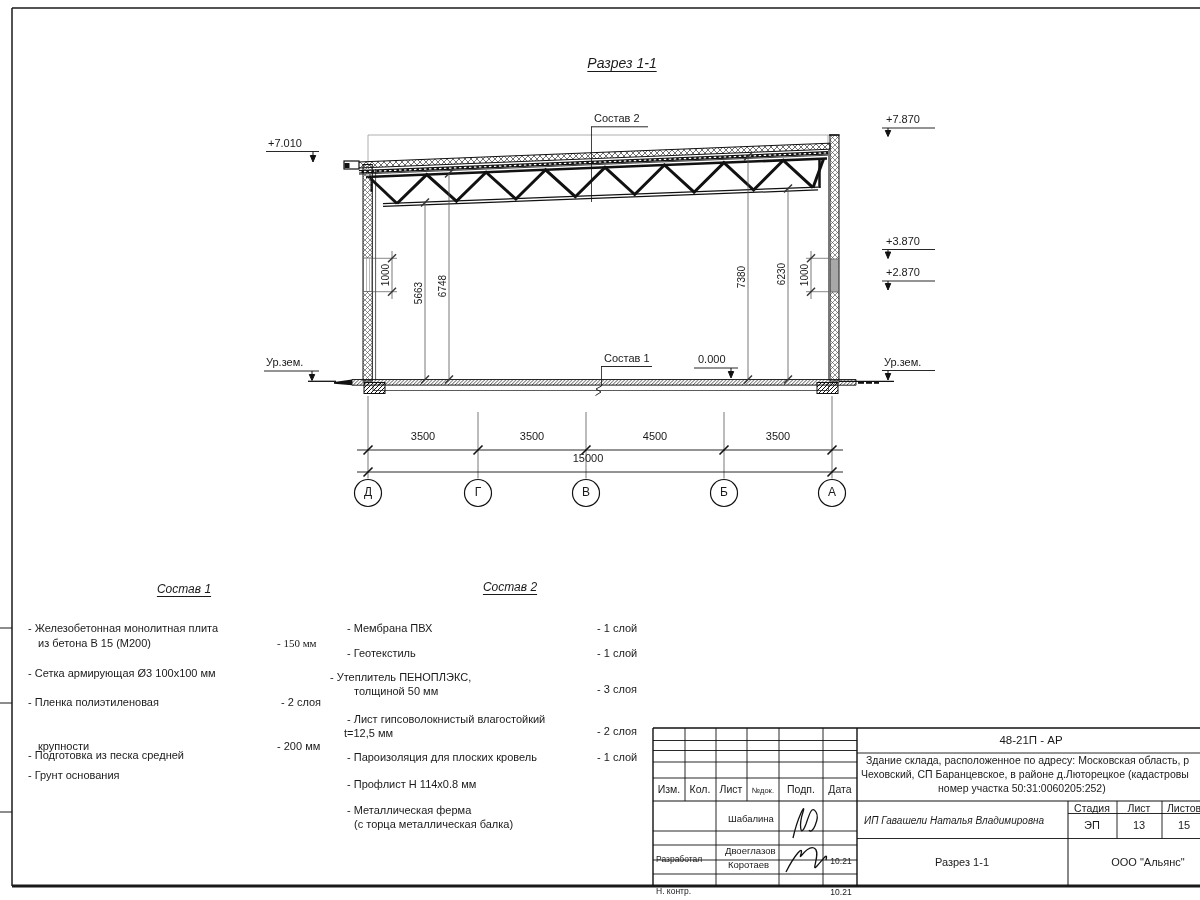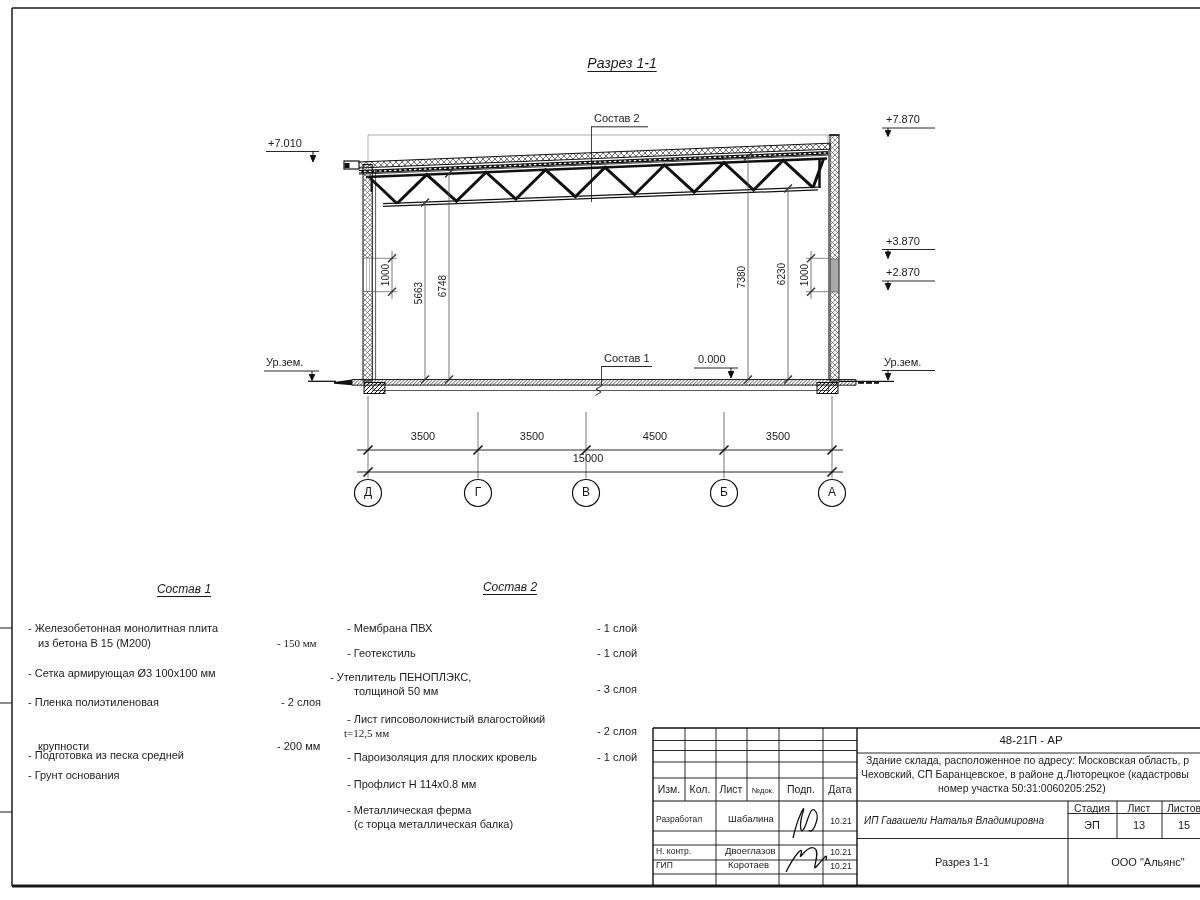--- a/index.html
+++ b/index.html
@@ -6,21 +6,21 @@
   body{width:1200px;height:900px;position:relative;background:#ffffff;overflow:hidden;
        font-family:"Liberation Sans",sans-serif;}
   svg{position:absolute;left:0;top:0;}
   .t{position:absolute;font-family:"Liberation Sans",sans-serif;color:#1a1a1a;
      font-size:11px;line-height:1.15;white-space:nowrap;}
   .c{transform:translateX(-50%);}
   .cc{transform:translate(-50%,-50%);}
   .v{transform:translate(-50%,-50%) rotate(-90deg);}
   .it{font-style:italic;}
   .u{text-decoration:underline;text-underline-offset:3px;}
-  .s75{font-size:7.5px;} .s8{font-size:8.5px;} .s9{font-size:9.5px;margin-left:6px;}
+  .s75{font-size:7.5px;} .s8{font-size:8.5px;margin-top:40px;} .s9{font-size:9.5px;margin-left:6px;}
   .s10{font-size:10px;} .s105{font-size:10.5px;} .s115{font-size:11.5px;}
   .s12{font-size:12px;} .s14{font-size:14px;}
 </style>
 </head>
 <body>
 
 <svg width="1200" height="900" viewBox="0 0 1200 900">
   <defs>
     <pattern id="ph" width="5" height="5" patternUnits="userSpaceOnUse">
       <path d="M0,5 L5,0 M0,0 L5,5" stroke="#444" stroke-width="0.6" fill="none"></path>
@@ -263,21 +263,21 @@
 
 <div class="t c it u s12" style="left:510px;top:581px;">Состав 2</div>
 <div class="t" style="left:347px;top:622px;">- Мембрана ПВХ</div>
 <div class="t" style="left:597px;top:622px;">- 1 слой</div>
 <div class="t" style="left:347px;top:647px;">- Геотекстиль</div>
 <div class="t" style="left:597px;top:647px;">- 1 слой</div>
 <div class="t" style="left:330px;top:671px;">- Утеплитель ПЕНОПЛЭКС,</div>
 <div class="t" style="left:354px;top:685px;">толщиной 50 мм</div>
 <div class="t" style="left:597px;top:683px;">- 3 слоя</div>
 <div class="t" style="left:347px;top:713px;">- Лист гипсоволокнистый влагостойкий</div>
-<div class="t" style="left:344px;top:727px;font-family:Liberation Serif, serif;">t=12,5 мм</div>
+<div class="t" style="left:344px;top:727px;">t=12,5 мм</div>
 <div class="t" style="left:597px;top:725px;">- 2 слоя</div>
 <div class="t" style="left:347px;top:751px;">- Пароизоляция для плоских кровель</div>
 <div class="t" style="left:597px;top:751px;">- 1 слой</div>
 <div class="t" style="left:347px;top:778px;">- Профлист Н 114х0.8 мм</div>
 <div class="t" style="left:347px;top:804px;">- Металлическая ферма</div>
 <div class="t" style="left:354px;top:818px;">(с торца металлическая балка)</div>
 
 <div class="t c s115" style="left:1031px;top:734px;">48-21П - АР</div>
 <div class="t s105" style="left:866px;top:754px;">Здание склада, расположенное по адресу: Московская область, р</div>
 <div class="t s105" style="left:861px;top:768px;">Чеховский, СП Баранцевское, в районе д.Люторецкое  (кадастровы</div>

